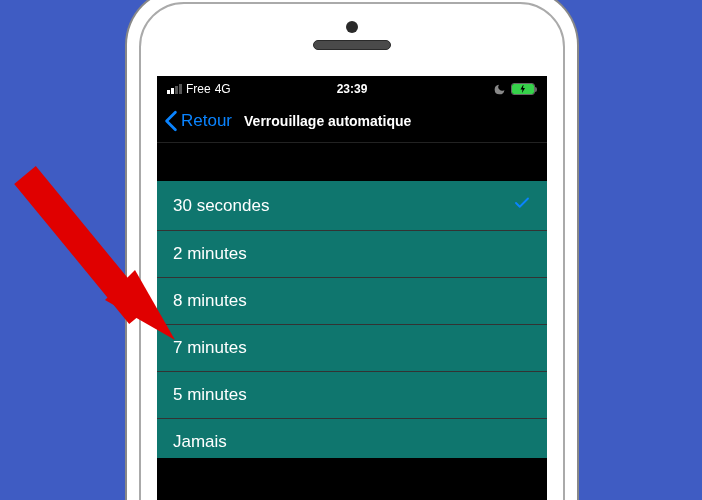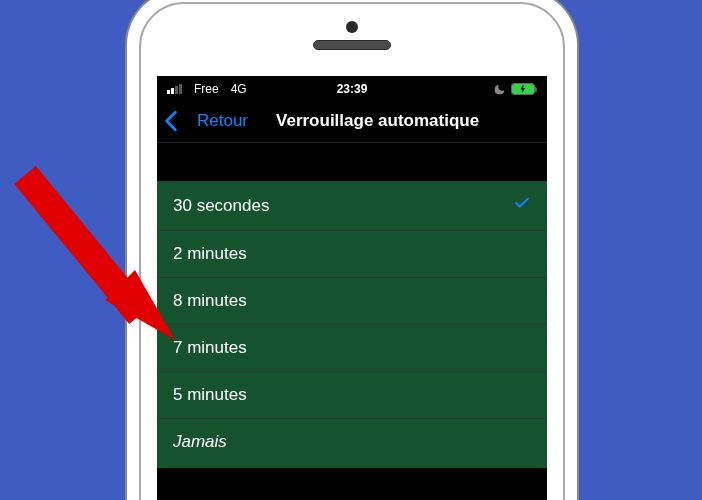--- a/index.html
+++ b/index.html
@@ -70,21 +70,21 @@
       align-items: center;
       padding: 6px 10px;
       height: 26px;
       color: #fff;
       font-size: 12px;
       font-weight: 500;
     }
     .status-left {
       display: flex;
       align-items: center;
-      gap: 12px;
+      gap: 4px;
     }
     .signal-bars {
       display: flex;
       align-items: flex-end;
       gap: 1px;
     }
     .bar {
       width: 3px;
       background: #fff;
     }
@@ -136,45 +136,45 @@
     .battery-tip {
       width: 2px;
       height: 5px;
       background: #666;
       border-radius: 0 2px 2px 0;
     }
     .nav-bar {
       display: flex;
       align-items: center;
       padding: 8px 8px 10px 6px;
-      gap: 20px;
+      gap: 4px;
       border-bottom: 0.5px solid #222;
     }
     .back-chevron {
       color: #0a84ff;
       display: flex;
       align-items: center;
     }
     .back-label {
       color: #0a84ff;
       font-size: 17px;
       margin-left: -2px;
     }
     .nav-title {
       color: #fff;
-      font-size: 17px;
+      font-size: 14px;
       font-weight: 600;
       margin-left: 8px;
     }
     .section-gap {
       height: 38px;
       background: #000;
     }
     .list {
-      background: #14532d;
+      background: #0f766e;
     }
     .list-item {
       display: flex;
       align-items: center;
       justify-content: space-between;
       padding: 13px 16px;
       color: #fff;
       font-size: 17px;
       border-bottom: 0.5px solid #333;
       min-height: 46px;
@@ -258,21 +258,21 @@
         </div>
         <div class="list-item">
           <span>8 minutes</span>
         </div>
         <div class="list-item">
           <span>7 minutes</span>
         </div>
         <div class="list-item">
           <span>5 minutes</span>
         </div>
-        <div class="list-item" style="padding-bottom:16px;min-height:20px;font-style:italic;">
+        <div class="list-item" style="padding-bottom:6px;min-height:20px;">
           <span>Jamais</span>
         </div>
       </div>
 
     </div>
   </div>
 </div>
 
 <div class="arrow-overlay">
   <svg width="175" height="195" viewBox="0 0 175 195">

